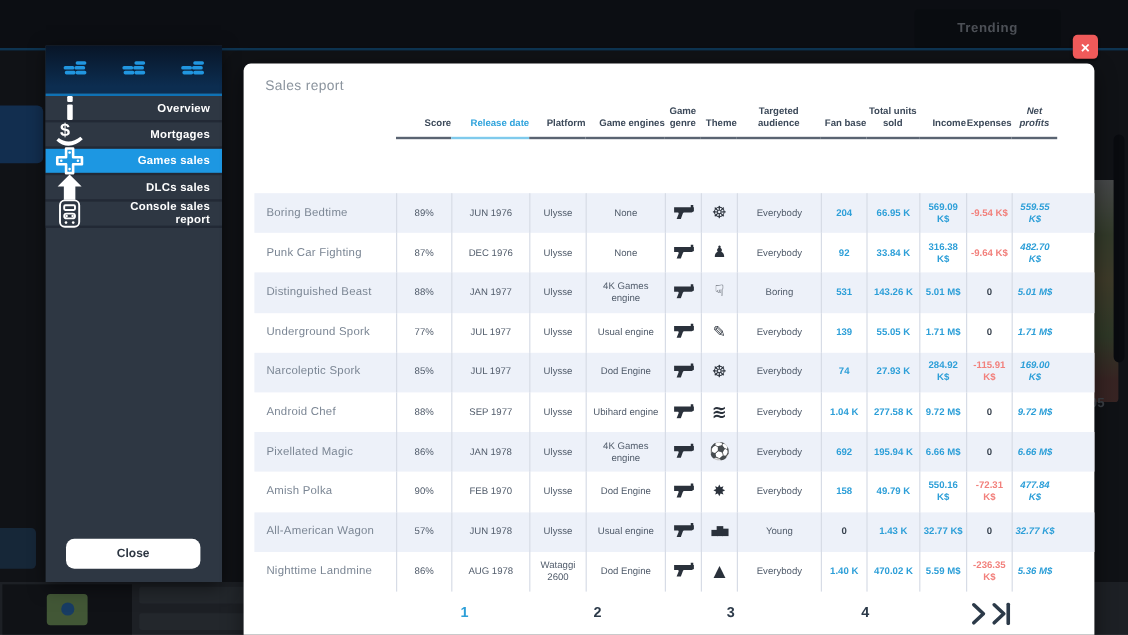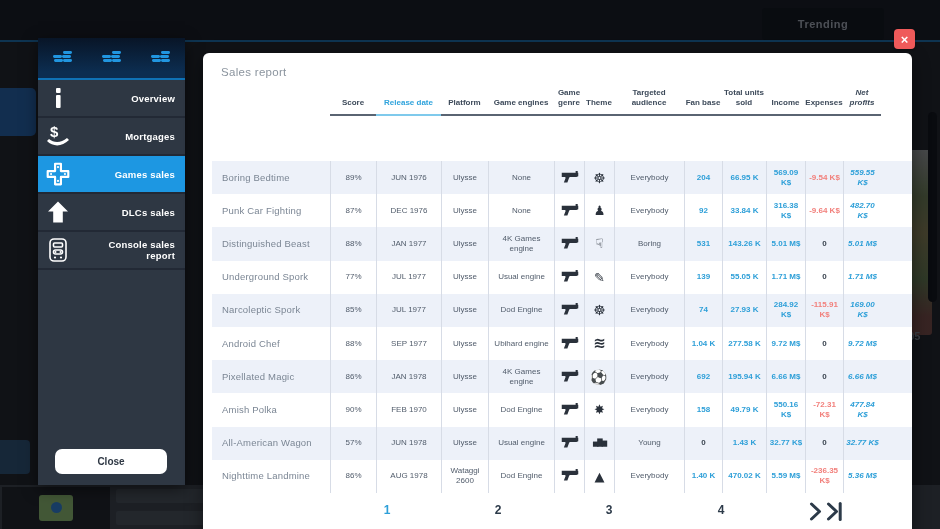--- a/index.html
+++ b/index.html
@@ -38,36 +38,36 @@
   
   #close-x{left:894px;top:29px;width:21px;height:20px;background:#ef5a5a;border-radius:4px;z-index:20;
     display:flex;align-items:center;justify-content:center;color:#fff;font-size:13px;font-weight:bold;line-height:1;cursor:pointer;
     box-shadow:0 1px 2px rgba(0,0,0,.4);}
   
   #sidebar{left:38px;top:38px;width:147px;height:447px;background:#2e3743;z-index:10;box-shadow:0 4px 14px rgba(0,0,0,.5);}
   #side-tabs{height:40px;background:linear-gradient(180deg,#081527 0%,#0c2d50 85%);border-bottom:2px solid #0f72b5;
     display:flex;align-items:center;justify-content:space-around;}
   .side-tab{width:30px;height:26px;display:flex;align-items:center;justify-content:center;cursor:pointer;}
   #side-items{display:flex;flex-direction:column;background:#222935;}
-  .side-item{height:36px;margin-bottom:2px;background:#2e3743;display:flex;align-items:center;cursor:pointer;justify-content:space-between;}
+  .side-item{height:20px;margin-bottom:2px;background:#2e3743;display:flex;align-items:center;cursor:pointer;justify-content:space-between;}
   .side-item.active{background:#1d97e2;}
   .side-icon{width:40px;display:flex;align-items:center;justify-content:center;color:#fff;flex:none;}
   .side-label{flex:1;text-align:right;padding-right:10px;color:#fff;font-size:9.5px;font-weight:bold;letter-spacing:.2px;}
   #side-close{position:absolute;left:17px;bottom:11px;width:112px;height:25px;background:#fff;border:none;border-radius:7px;
     color:#2e3743;font-size:10px;font-weight:bold;font-family:inherit;cursor:pointer;}
   
   #card{left:203px;top:53px;width:709px;height:488px;background:#fff;border-radius:6px;z-index:10;
     box-shadow:0 6px 18px rgba(0,0,0,.45);}
   #card-title{padding:13px 0 0 18px;color:#8b949e;font-size:11.5px;letter-spacing:.3px;}
   
   .c0{width:118px;} .c1{width:46px;} .c2{width:65px;} .c3{width:47px;} .c4{width:66px;}
   .c5{width:30px;} .c6{width:30px;} .c7{width:70px;} .c8{width:38px;} .c9{width:44px;}
   .c10{width:39px;} .c11{width:38px;} .c12{width:38px;font-style:italic;}
   #thead{display:flex;margin-left:9px;margin-top:-6px;height:44px;align-items:stretch;}
-  .hc{display:flex;align-items:flex-end;justify-content:center;text-align:center;
+  .hc{display:flex;align-items:flex-end;justify-content:flex-end;text-align:center;
       font-size:8px;font-weight:bold;color:#3d4a5a;line-height:1.25;padding-bottom:6px;
       border-bottom:2px solid #5a6472;cursor:pointer;}
   .hc.c0{border-bottom:none;cursor:default;}
   .hc.sorted{color:#2fa3dc;border-bottom-color:#7fcaec;}
   #tbody{margin-left:9px;margin-top:45px;}
   .trow{display:flex;height:33.2px;}
   .trow:nth-child(odd){background:#edf1f9;}
   .tc{display:flex;align-items:center;justify-content:center;text-align:center;
       font-size:8px;color:#515c6b;line-height:1.25;padding:0 2px;box-sizing:border-box;}
   .tc.bL{border-left:1px solid #d7dce6;}

